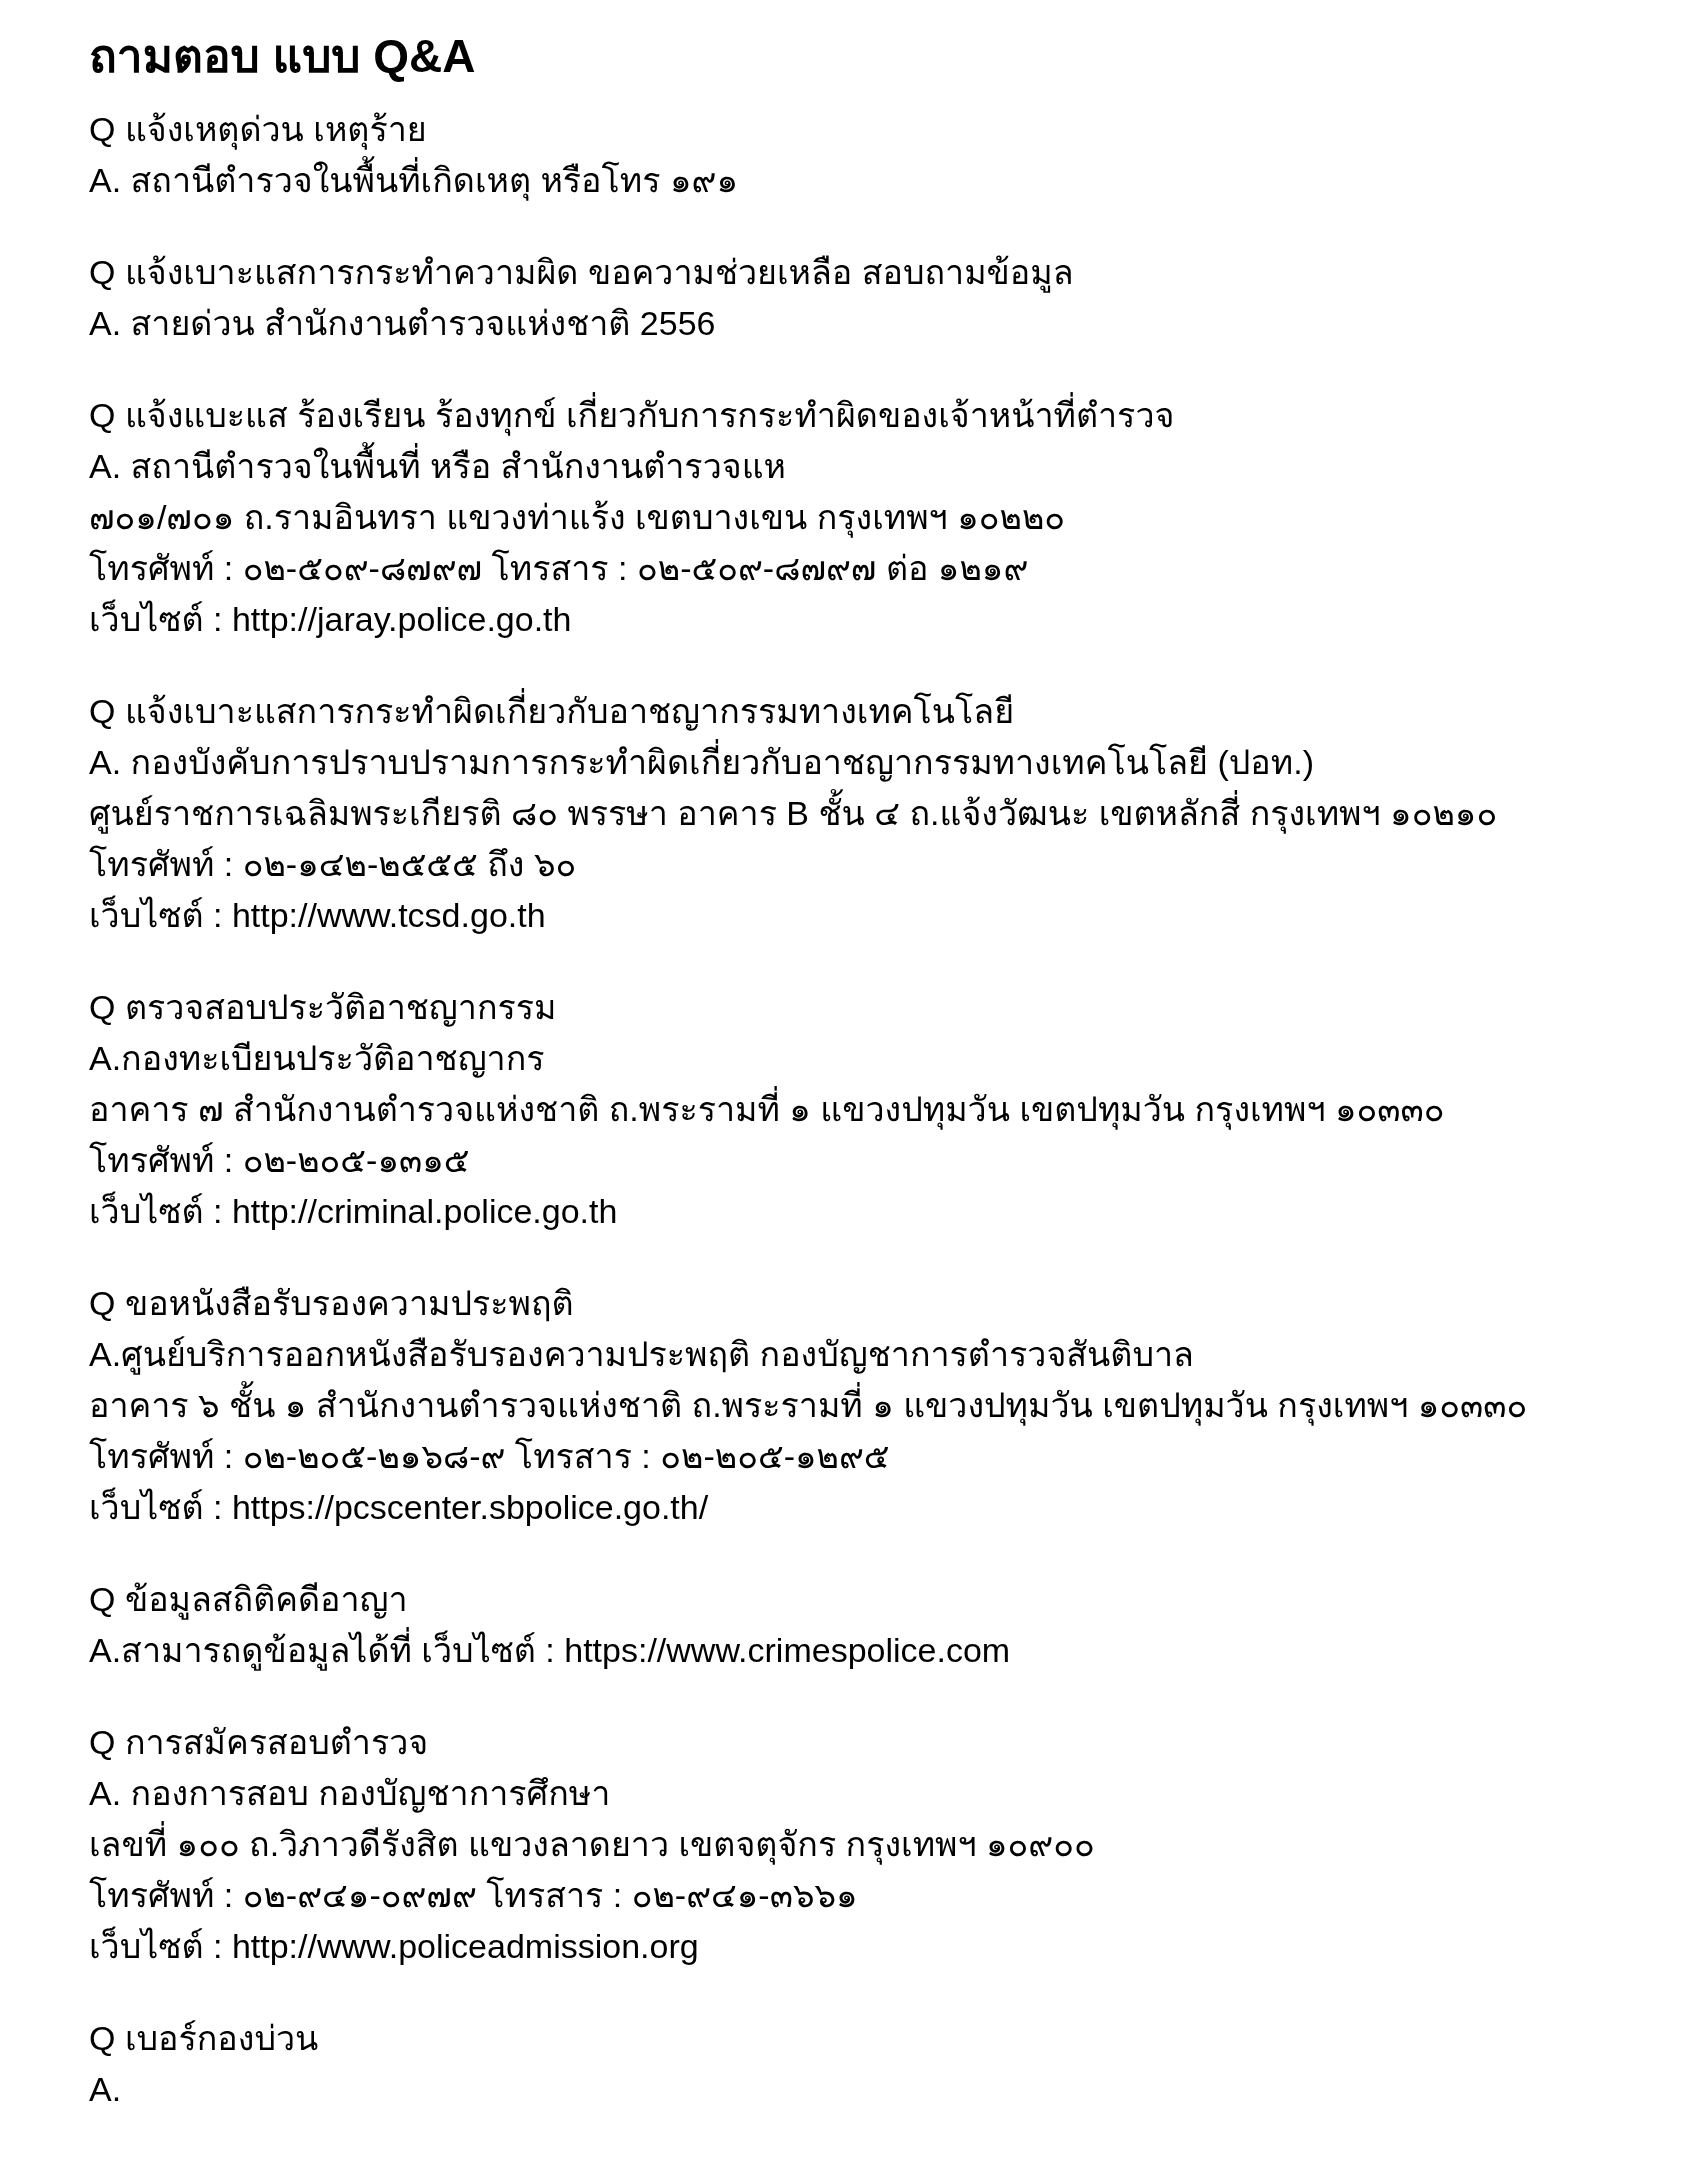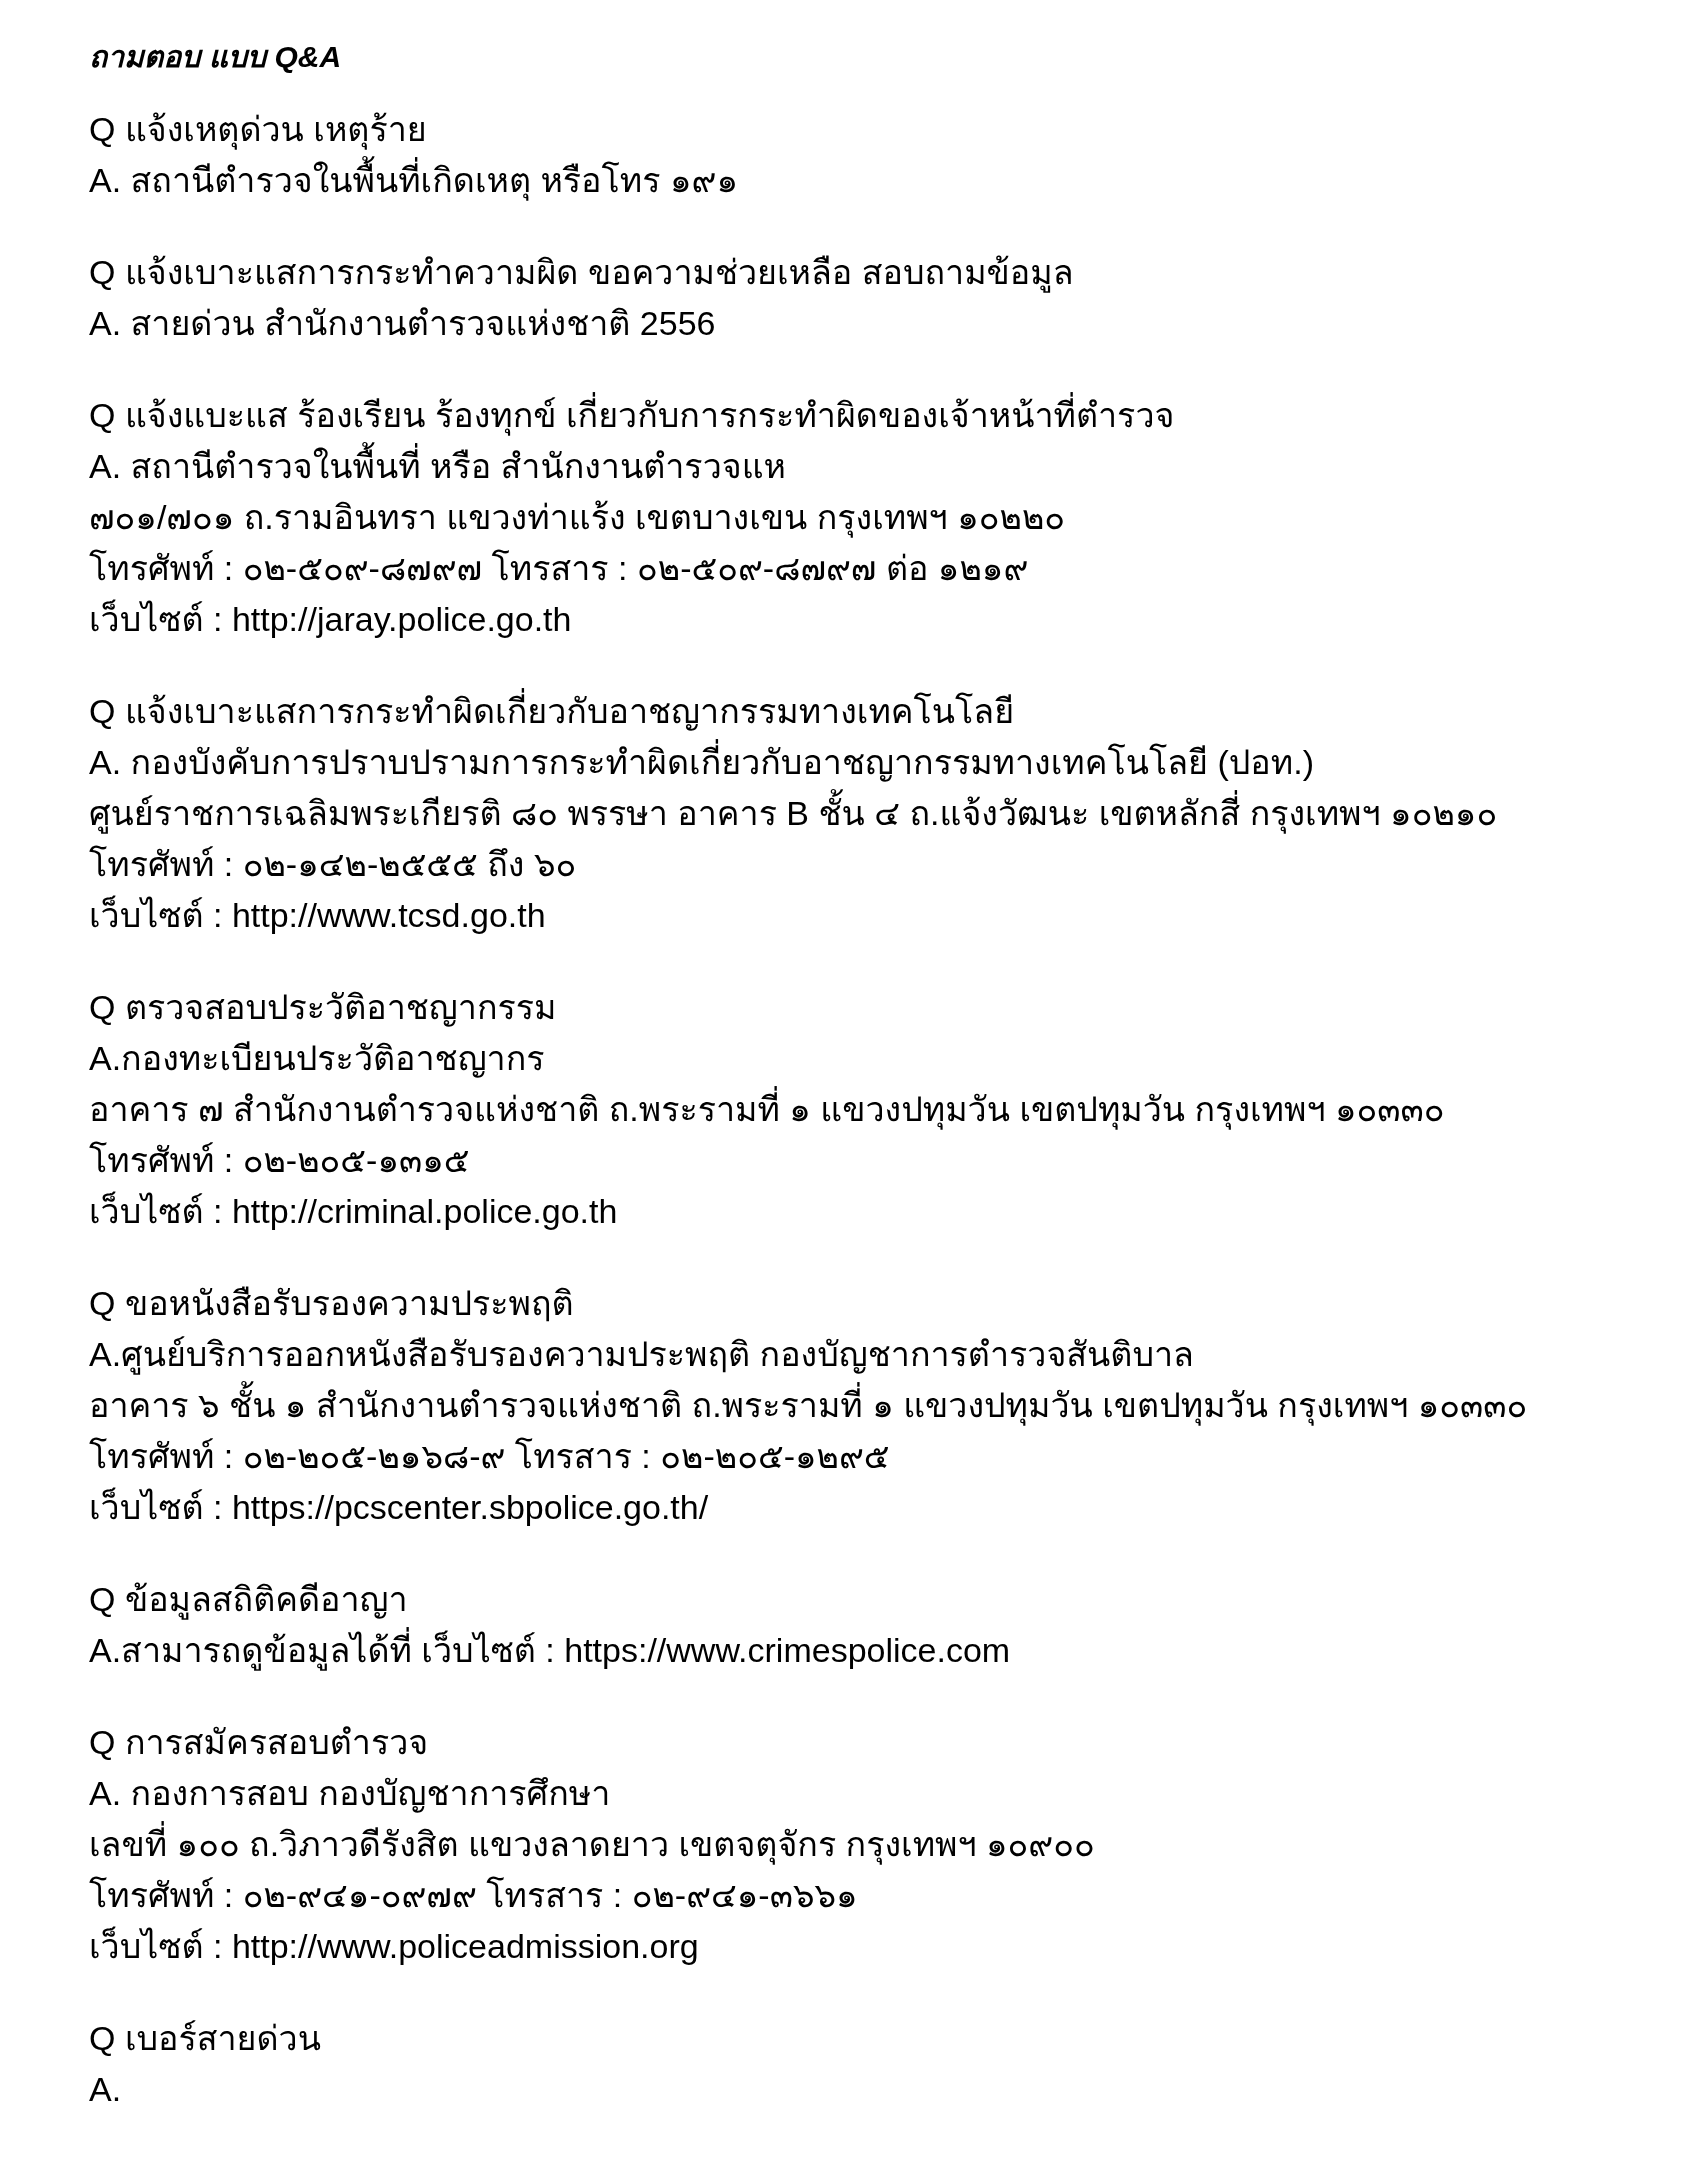--- a/index.html
+++ b/index.html
@@ -17,25 +17,24 @@
   }
   .page {
     box-sizing: border-box;
     width: 1685px;
     height: 2181px;
     padding: 25.6px 68px 0 89px;
     background: #ffffff;
   }
   .page-title {
     margin: 5.1px 0 22px 0;
-    font-size: 30px;
+    font-size: 46px;
     line-height: 51px;
     font-weight: 700;
     letter-spacing: 0;
-    font-style: italic;
   }
   .qa-list {
     display: block;
   }
   .qa-section {
     margin-top: 41px;
   }
   .qa-section:first-child {
     margin-top: 0;
   }
@@ -102,18 +101,18 @@
 
   <section class="qa-section">
     <p class="line">Q การสมัครสอบตำรวจ</p>
   <p class="line">A. กองการสอบ กองบัญชาการศึกษา</p>
         <p class="line">เลขที่ ๑๐๐ ถ.วิภาวดีรังสิต แขวงลาดยาว เขตจตุจักร กรุงเทพฯ ๑๐๙๐๐</p>
         <p class="line">โทรศัพท์ : ๐๒-๙๔๑-๐๙๗๙ โทรสาร : ๐๒-๙๔๑-๓๖๖๑</p>
         <p class="line">เว็บไซต์ : http://www.policeadmission.org</p>
       </section>
 
   <section class="qa-section">
-    <p class="line">Q เบอร์สายด่วน</p>
+    <p class="line">Q เบอร์กองบ่วน</p>
   <p class="line">A.</p>
       </section>
 </main>
 </div>
 
 
 </body></html>

